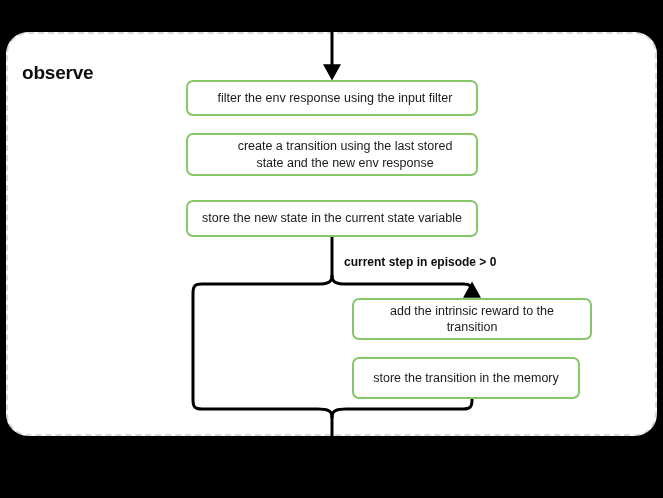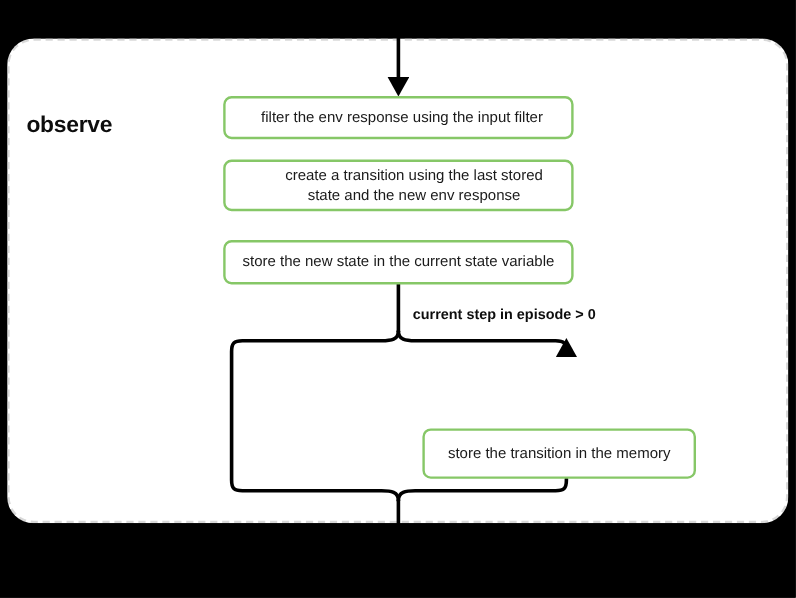--- a/index.html
+++ b/index.html
@@ -35,21 +35,20 @@
   }
 
   #scope-title {
     position: absolute;
     left: 22px;
     top: 62px;
     font-size: 19px;
     font-weight: bold;
     color: #0d0d0d;
     letter-spacing: -0.2px;
-    margin-top: 32px;
   }
 
   
   .node {
     position: absolute;
     box-sizing: border-box;
     background: #ffffff;
     border: 2.5px solid #86c767;
     border-radius: 7px;
     display: flex;
@@ -135,18 +134,19 @@
       <path d="M332,417 L332,440" stroke="#000000" stroke-width="3" fill="none" stroke-linecap="round"></path>
     </g>
   </svg>
 
   <div class="node" id="node-filter">filter the env response using the input filter</div>
 
   <div class="node" id="node-create">create a transition using the last stored state and the new env response</div>
 
   <div class="node" id="node-store-state">store the new state in the current state variable</div>
 
+  <div class="node" id="node-intrinsic">add the intrinsic reward to the transition</div>
 
   <div class="node" id="node-store-trans">store the transition in the memory</div>
 
   <div id="branch-label">current step in episode &gt; 0</div>
 
 </div>
 
 </body></html>

